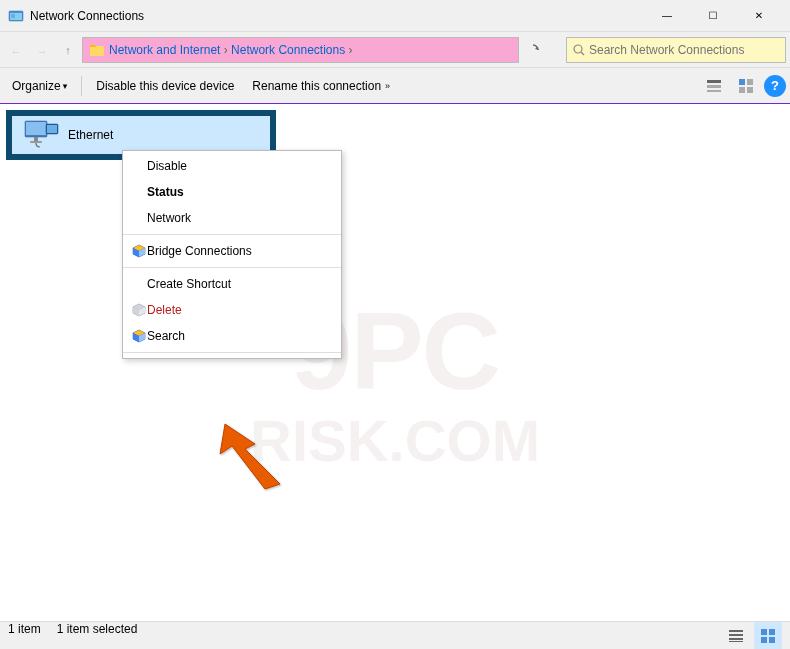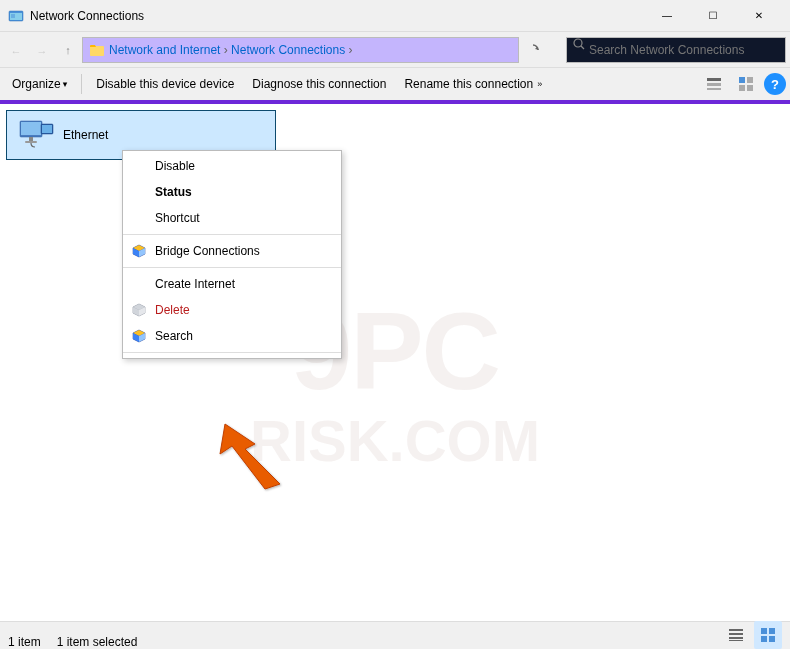--- a/index.html
+++ b/index.html
@@ -66,36 +66,37 @@
       justify-content: center;
       cursor: pointer;
       border-radius: 2px;
       color: #888;
       font-size: 11px;
     }
     .nav-btn.disabled { color: #ccc; cursor: default; }
     .address-path {
       flex: 1;
       height: 26px;
-      background: #c4b5fd;
+      background: #f9a8d4;
       border: 1px solid #bbb;
       display: flex;
       align-items: center;
       padding: 0 6px;
       font-size: 12px;
       color: #000;
       gap: 4px;
     }
     .path-sep { color: #666; }
     .search-box {
       width: 220px;
       height: 26px;
-      background: #0f172a;
+      background: #fef9c3;
       border: 1px solid #bbb;
       display: flex;
+      align-items: center;
       padding: 0 6px;
       gap: 4px;
       margin-left: 19px;
     }
     .search-box input {
       border: none;
       outline: none;
       font-size: 12px;
       flex: 1;
       color: #888;
@@ -110,21 +111,21 @@
       cursor: pointer;
     }
 
     
     .toolbar {
       height: 36px;
       background: #f0f0f0;
       display: flex;
       align-items: center;
       padding: 0 4px;
-      border-bottom: 4px solid #6d28d9;
+      border-bottom: 1px solid #6d28d9;
       gap: 2px;
     }
     .toolbar-btn {
       height: 28px;
       padding: 0 8px;
       display: flex;
       align-items: center;
       cursor: pointer;
       border-radius: 2px;
       font-size: 12px;
@@ -189,21 +190,21 @@
     }
 
     
     .file-item {
       position: absolute;
       top: 6px;
       left: 6px;
       width: 270px;
       height: 50px;
       background: #cce8ff;
-      border: 1px solid #0c4a6e;
+      border: 6px solid #0c4a6e;
       display: flex;
       align-items: center;
       padding: 0 8px;
       gap: 8px;
       z-index: 1;
     }
     .file-icon {
       width: 40px;
       height: 32px;
       flex-shrink: 0;
@@ -222,21 +223,20 @@
       border: 1px solid #bbb;
       box-shadow: 2px 2px 6px rgba(0,0,0,0.2);
       z-index: 10;
       padding: 2px 0;
     }
     .ctx-item {
       height: 26px;
       display: flex;
       align-items: center;
       padding: 0 8px;
-      gap: 8px;
       cursor: pointer;
       font-size: 12px;
       color: #000;
     }
     .ctx-item.highlighted { background: #cce8ff; }
     .ctx-item.bold .ctx-label { font-weight: bold; }
     .ctx-item.disabled .ctx-label { color: #aaa; }
     .ctx-separator {
       height: 1px;
       background: #ddd;
@@ -265,21 +265,21 @@
     
     .status-bar {
       position: absolute;
       bottom: 0;
       left: 0;
       right: 0;
       height: 28px;
       background: #f0f0f0;
       border-top: 1px solid #ddd;
       display: flex;
-      align-items: flex-end;
+      align-items: flex-start;
       padding: 0 8px;
       gap: 16px;
       font-size: 12px;
     }
     .status-right {
       margin-left: auto;
       display: flex;
       gap: 4px;
     }
   </style>
@@ -334,23 +334,20 @@
 <div class="toolbar">
   <div class="toolbar-btn">
     <span>Organize</span>
     <span style="margin-left:2px;font-size:9px">▾</span>
   </div>
   <div class="toolbar-sep"></div>
   <div class="toolbar-btn">
     <span>Disable this device device</span>
   </div>
   <div class="toolbar-btn">
-    <span>Diagnose this connection</span>
-  </div>
-  <div class="toolbar-btn">
     <span>Rename this connection</span>
     <span style="margin-left:4px;font-size:9px">»</span>
   </div>
   <div class="toolbar-right">
     <div class="view-btn">
       <svg width="16" height="16" viewBox="0 0 16 16">
         <rect x="1" y="2" width="14" height="3" fill="#666"></rect>
         <rect x="1" y="7" width="14" height="3" fill="#aaa"></rect>
         <rect x="1" y="12" width="14" height="2" fill="#aaa"></rect>
       </svg>
@@ -398,42 +395,42 @@
       <span class="ctx-label">Disable</span>
     </div>
 
     <div class="ctx-item bold">
       <div class="ctx-icon"></div>
       <span class="ctx-label" style="font-weight:bold">Status</span>
     </div>
 
     <div class="ctx-item">
       <div class="ctx-icon"></div>
-      <span class="ctx-label">Shortcut</span>
+      <span class="ctx-label">Network</span>
     </div>
 
     <div class="ctx-separator"></div>
 
     <div class="ctx-item">
       <div class="ctx-icon">
         <svg width="14" height="14" viewBox="0 0 14 14">
           <path d="M7 1 L13 4 L13 10 L7 13 L1 10 L1 4 Z" fill="#1e40af" stroke="#1e3a8a" stroke-width="0.5"></path>
           <path d="M7 1 L13 4 L7 7 L1 4 Z" fill="#fbbf24"></path>
           <path d="M7 7 L13 4 L13 10 L7 13 Z" fill="#93c5fd"></path>
           <path d="M7 7 L1 4 L1 10 L7 13 Z" fill="#3b82f6"></path>
         </svg>
       </div>
       <span class="ctx-label">Bridge Connections</span>
     </div>
 
     <div class="ctx-separator"></div>
 
     <div class="ctx-item">
       <div class="ctx-icon"></div>
-      <span class="ctx-label">Create Internet</span>
+      <span class="ctx-label">Create Shortcut</span>
     </div>
 
     <div class="ctx-item disabled">
       <div class="ctx-icon">
         <svg width="14" height="14" viewBox="0 0 14 14">
           <path d="M7 1 L13 4 L13 10 L7 13 L1 10 L1 4 Z" fill="#9ca3af" stroke="#6b7280" stroke-width="0.5"></path>
           <path d="M7 1 L13 4 L7 7 L1 4 Z" fill="#d1d5db"></path>
           <path d="M7 7 L13 4 L13 10 L7 13 Z" fill="#e5e7eb"></path>
           <path d="M7 7 L1 4 L1 10 L7 13 Z" fill="#d1d5db"></path>
         </svg>

